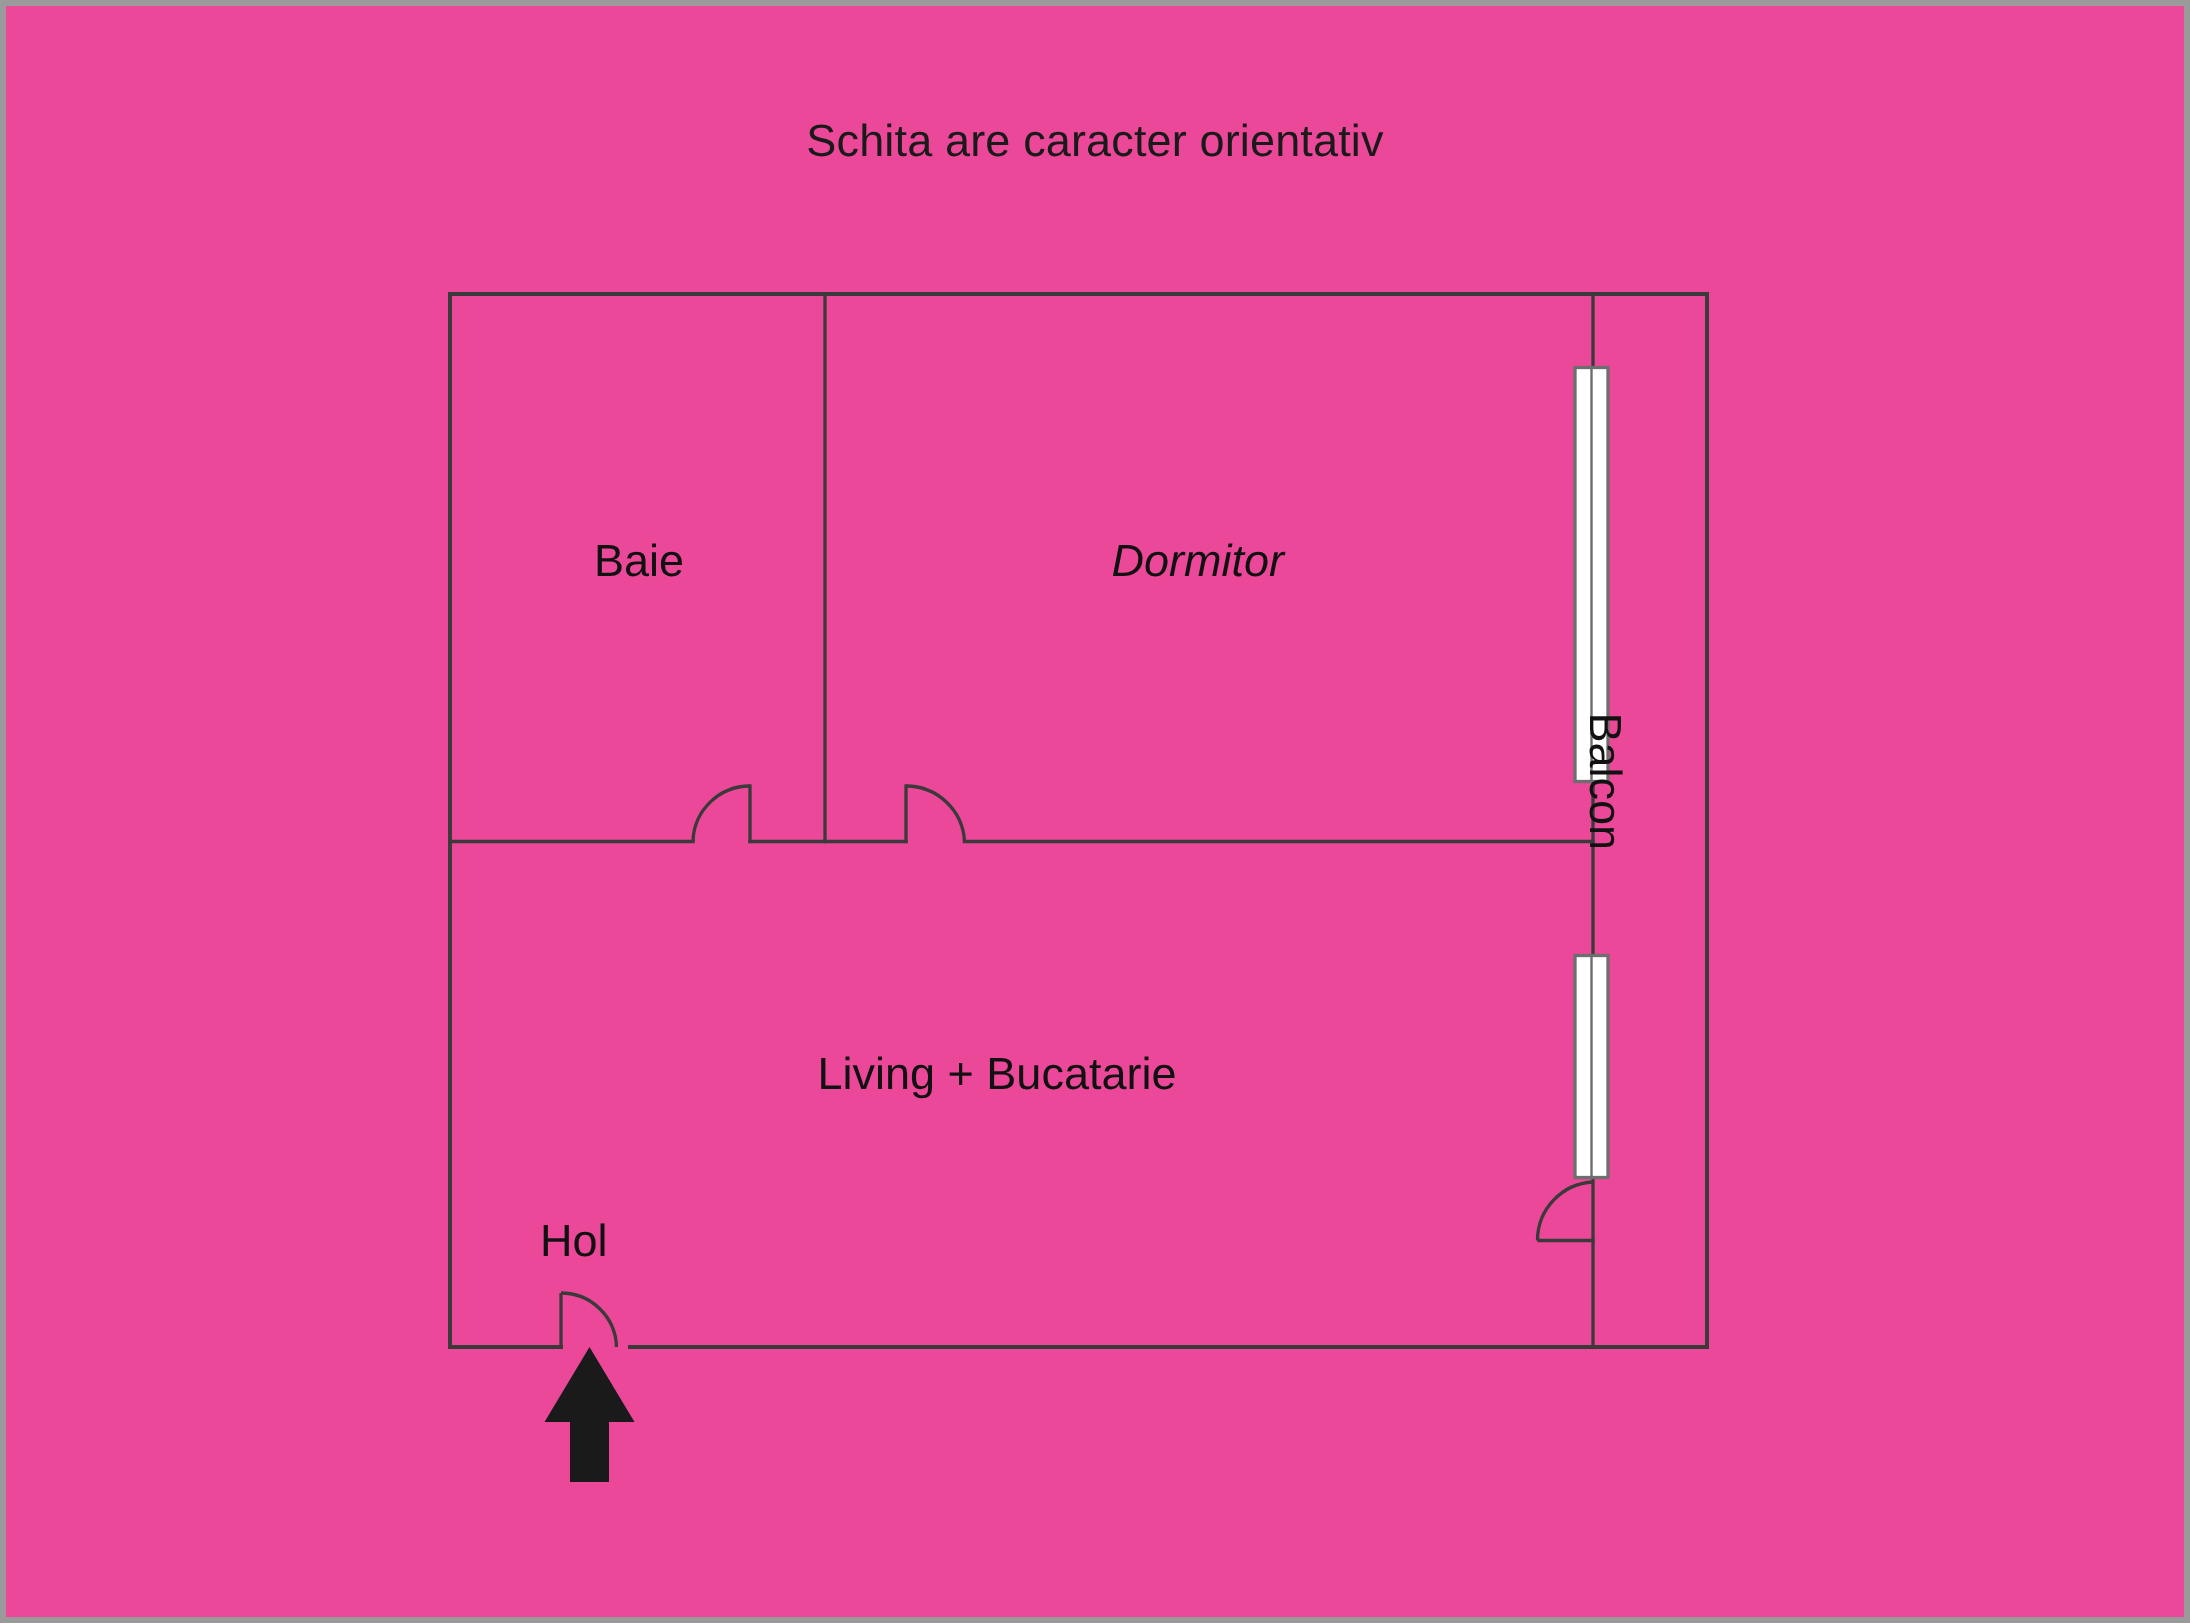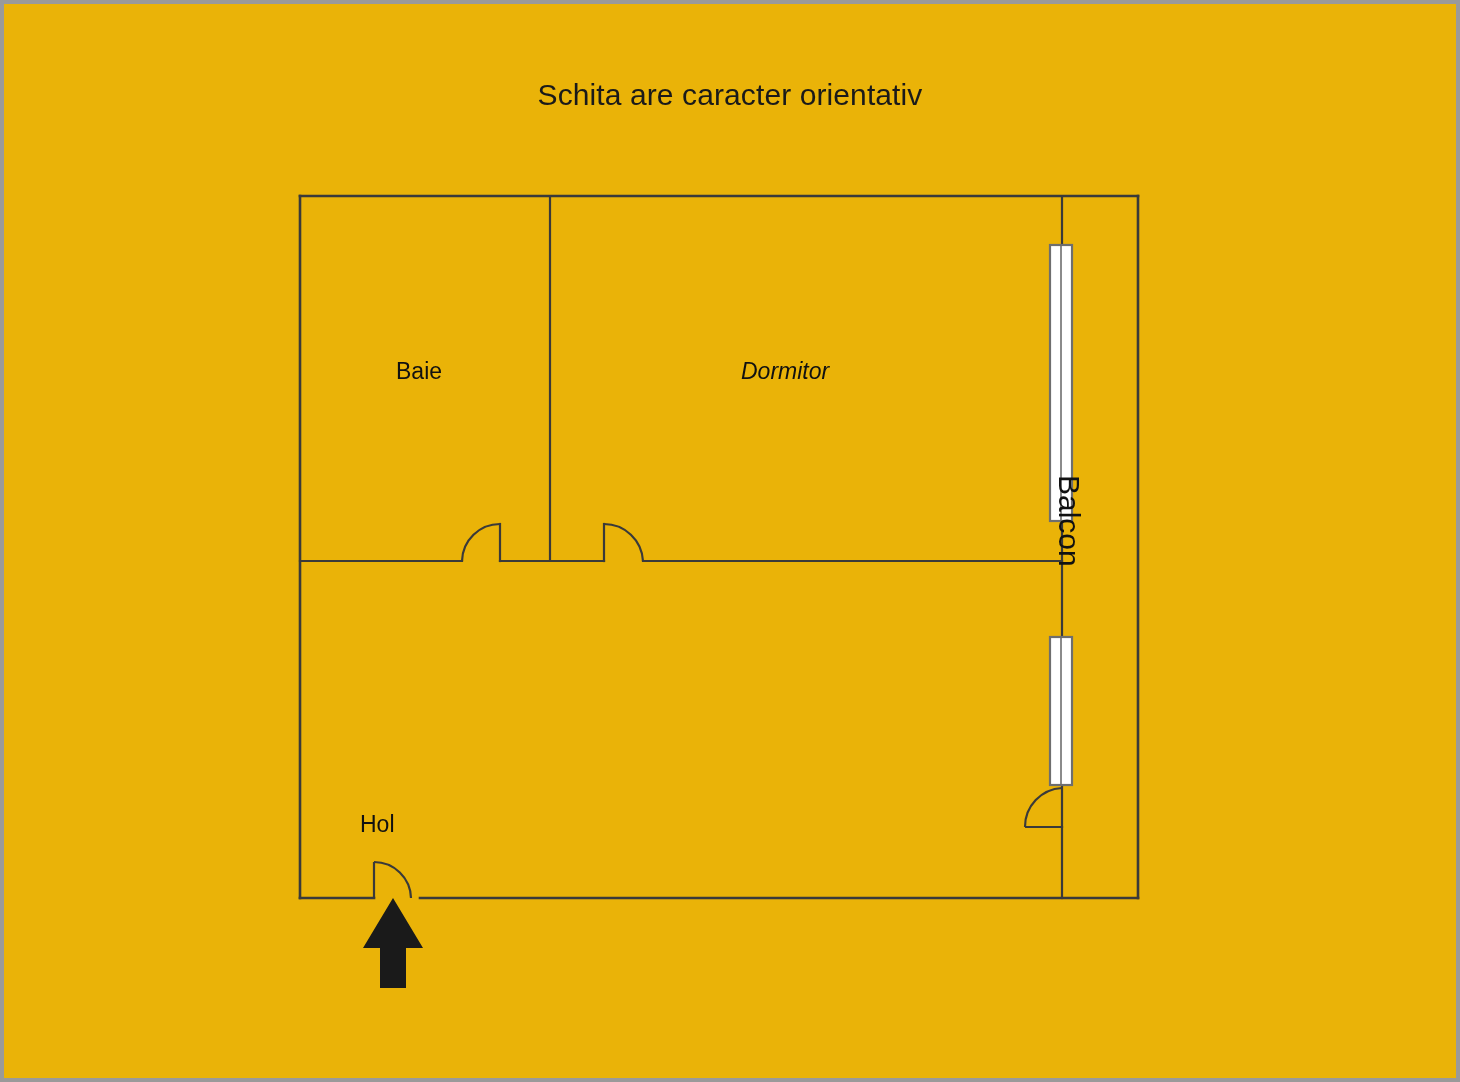--- a/index.html
+++ b/index.html
@@ -11,21 +11,21 @@
     width: 1460px;
     height: 1082px;
     font-family: "Liberation Sans", sans-serif;
     color: #000000;
     overflow: hidden;
   }
   #page {
     position: relative;
     width: 1460px;
     height: 1082px;
-    background: #eab308;
+    background: #ec4899;
     box-sizing: border-box;
   }
   #frame-border {
     position: absolute;
     left: 0;
     top: 0;
     width: 1460px;
     height: 1082px;
     border: 4px solid #9a9a9a;
     box-sizing: border-box;
@@ -42,21 +42,21 @@
     letter-spacing: 0.1px;
     color: #1a1a1a;
   }
   #plan-svg {
     position: absolute;
     left: 0;
     top: 0;
   }
   .room-label {
     position: absolute;
-    font-size: 23px;
+    font-size: 30px;
     color: #111111;
     white-space: nowrap;
   }
   #label-baie {
     left: 396px;
     top: 358px;
   }
   #label-dormitor {
     left: 741px;
     top: 358px;
@@ -150,18 +150,19 @@
     <g>
       <polygon points="393,898 423,948 406,948 406,988 380,988 380,948 363,948" fill="#1a1a1a" stroke="none"></polygon>
     </g>
 
   </svg>
 
   <div class="room-label" id="label-baie">Baie</div>
 
   <div class="room-label" id="label-dormitor">Dormitor</div>
 
+  <div class="room-label" id="label-living">Living + Bucatarie</div>
 
   <div class="room-label" id="label-hol">Hol</div>
 
   <div class="room-label" id="label-balcon">Balcon</div>
 
 </div>
 
 </body></html>

